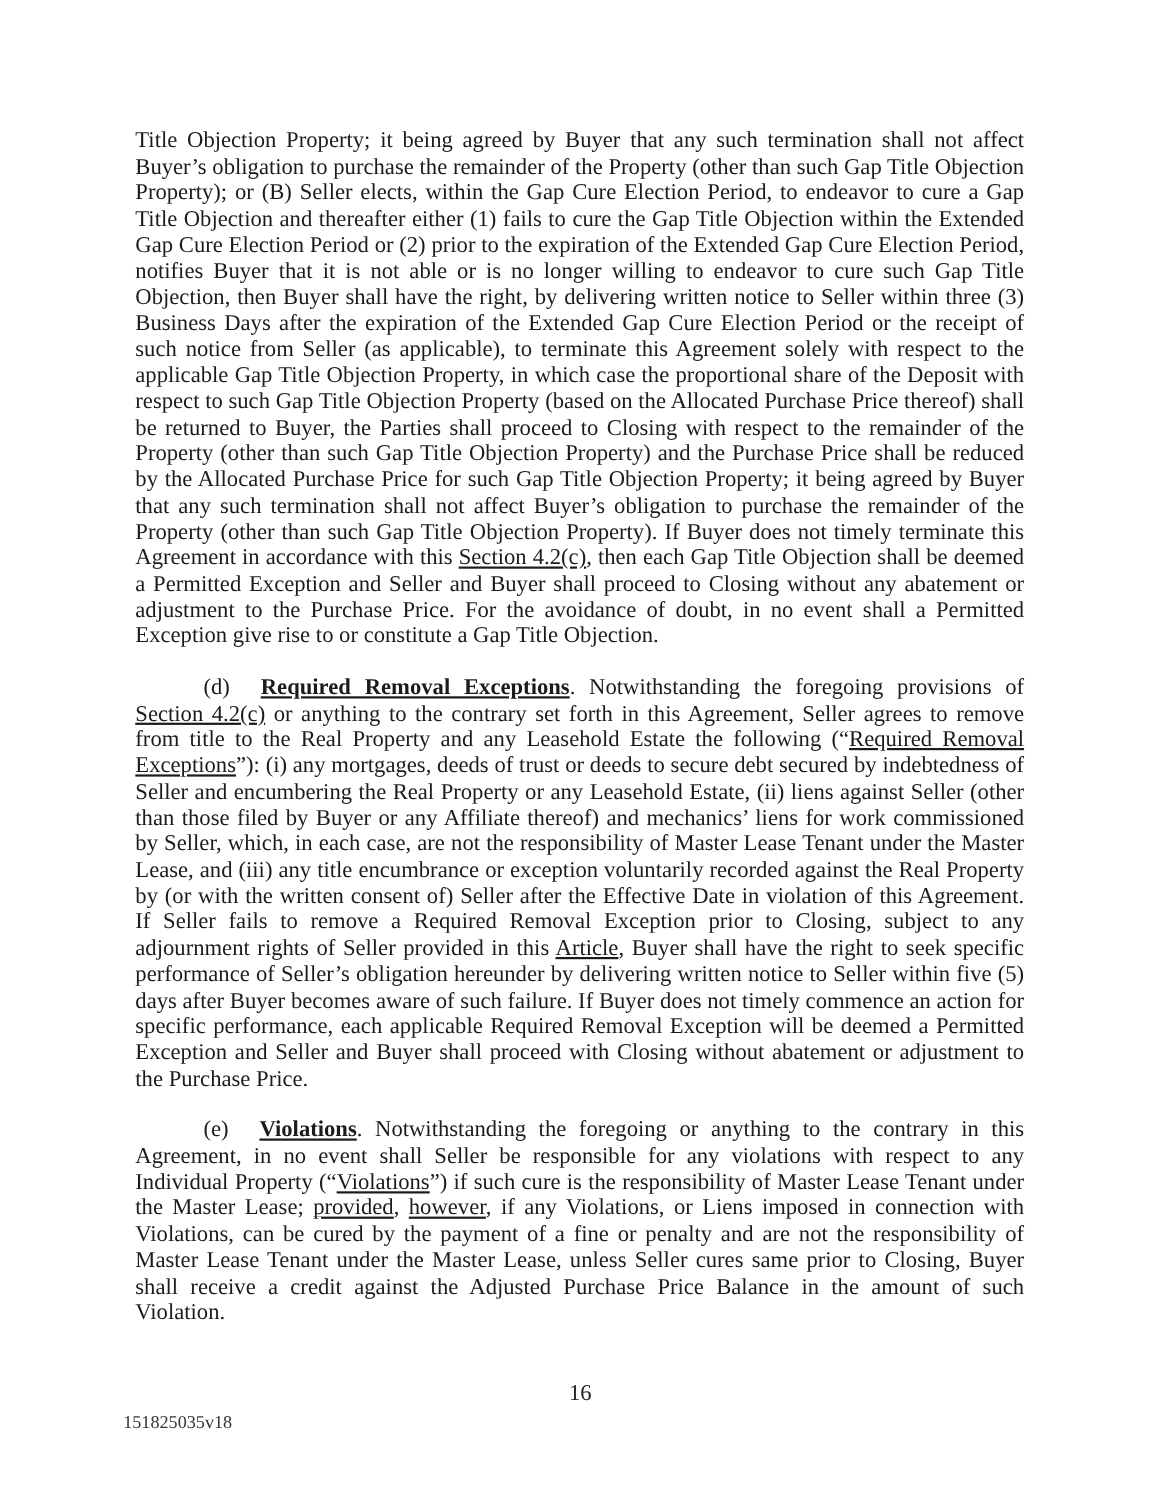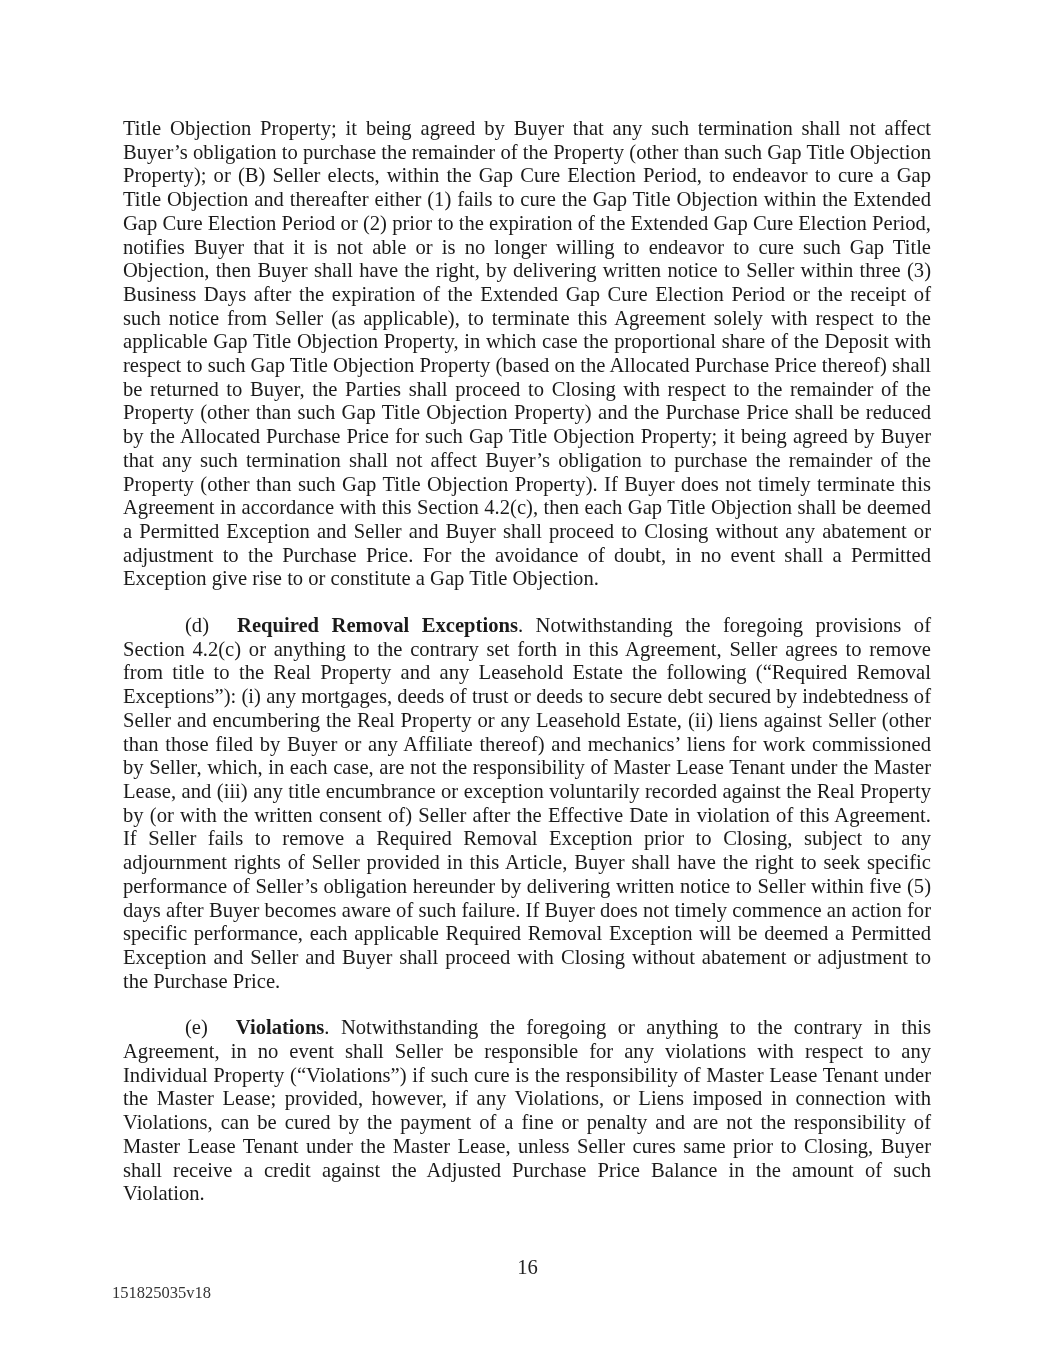--- a/index.html
+++ b/index.html
@@ -29,21 +29,21 @@
     text-align: justify;
   }
   .para.indent {
     text-indent: 62px;
   }
   .tab {
     display: inline-block;
     width: 28px;
   }
   .b { font-weight: bold; }
-  .u { }
+  .u { text-decoration: underline; }
   .page-number {
     position: absolute;
     top: 1256px;
     left: 0;
     width: 1055px;
     text-align: center;
     font-size: 20.6px;
     color: #222222;
   }
   .doc-id {

